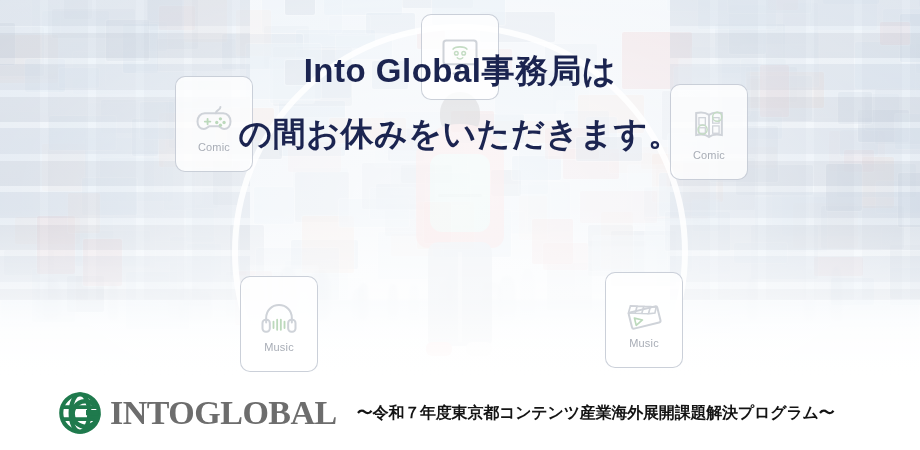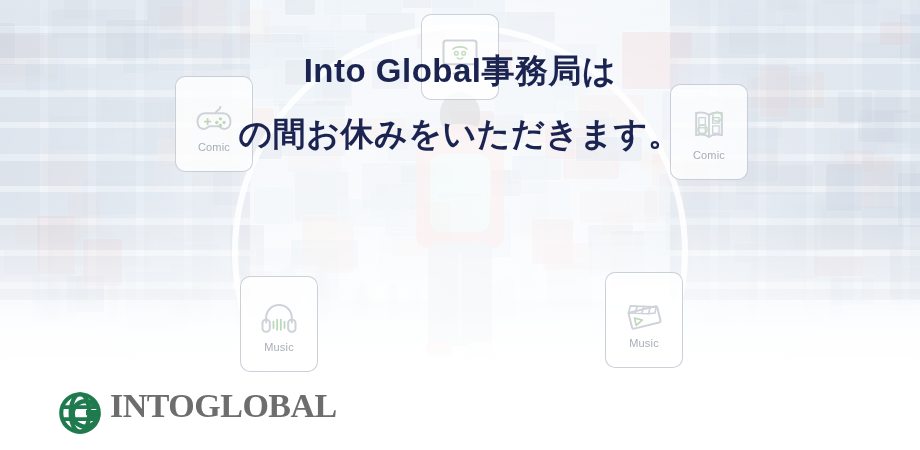--- a/index.html
+++ b/index.html
@@ -248,21 +248,21 @@
     left: 0; right: 0;
     bottom: 0;
     height: 74px;
     background: #ffffff;
     display: flex;
     align-items: center;
     z-index: 8;
   }
   .logo-lockup {
     display: flex;
-    align-items: flex-start;
+    align-items: center;
     margin-left: 56px;
     gap: 6px;
   }
   .globe { width: 48px; height: 48px; display: block; }
   .wordmark {
     font-family: "Liberation Serif", "DejaVu Serif", serif;
     font-weight: 700;
     font-size: 34px;
     letter-spacing: -.5px;
     color: #6d6d6d;
@@ -633,15 +633,16 @@
     <div class="logo-lockup">
       <svg class="globe" viewBox="0 0 64 64">
         <circle cx="32" cy="32" r="25" fill="none" stroke="#1f7a4d" stroke-width="5.5"></circle>
         <ellipse cx="32" cy="32" rx="12.5" ry="25" fill="none" stroke="#1f7a4d" stroke-width="5.5"></ellipse>
         <path d="M9 24h46M9 40h46" stroke="#1f7a4d" stroke-width="5" fill="none"></path>
         <path d="M52 22a17 17 0 1 0 4 14h-12" fill="none" stroke="#1f7a4d" stroke-width="6" stroke-linecap="butt"></path>
         <rect x="40" y="28" width="17" height="7" fill="#1f7a4d"></rect>
       </svg>
       <span class="wordmark">INTOGLOBAL</span>
     </div>
+    <div class="tagline">〜令和７年度東京都コンテンツ産業海外展開課題解決プログラム〜</div>
   </div>
 
 </div>
 
 </body></html>

